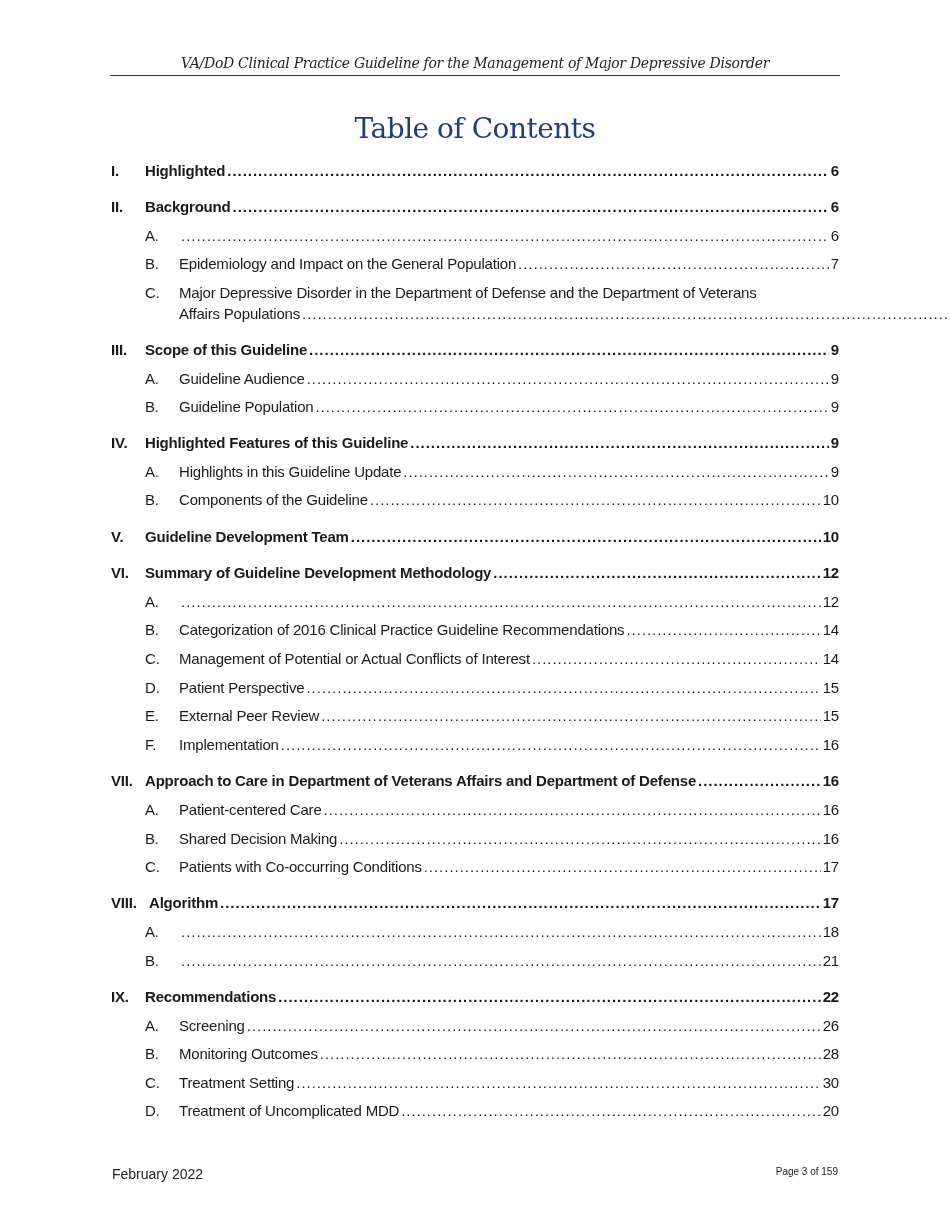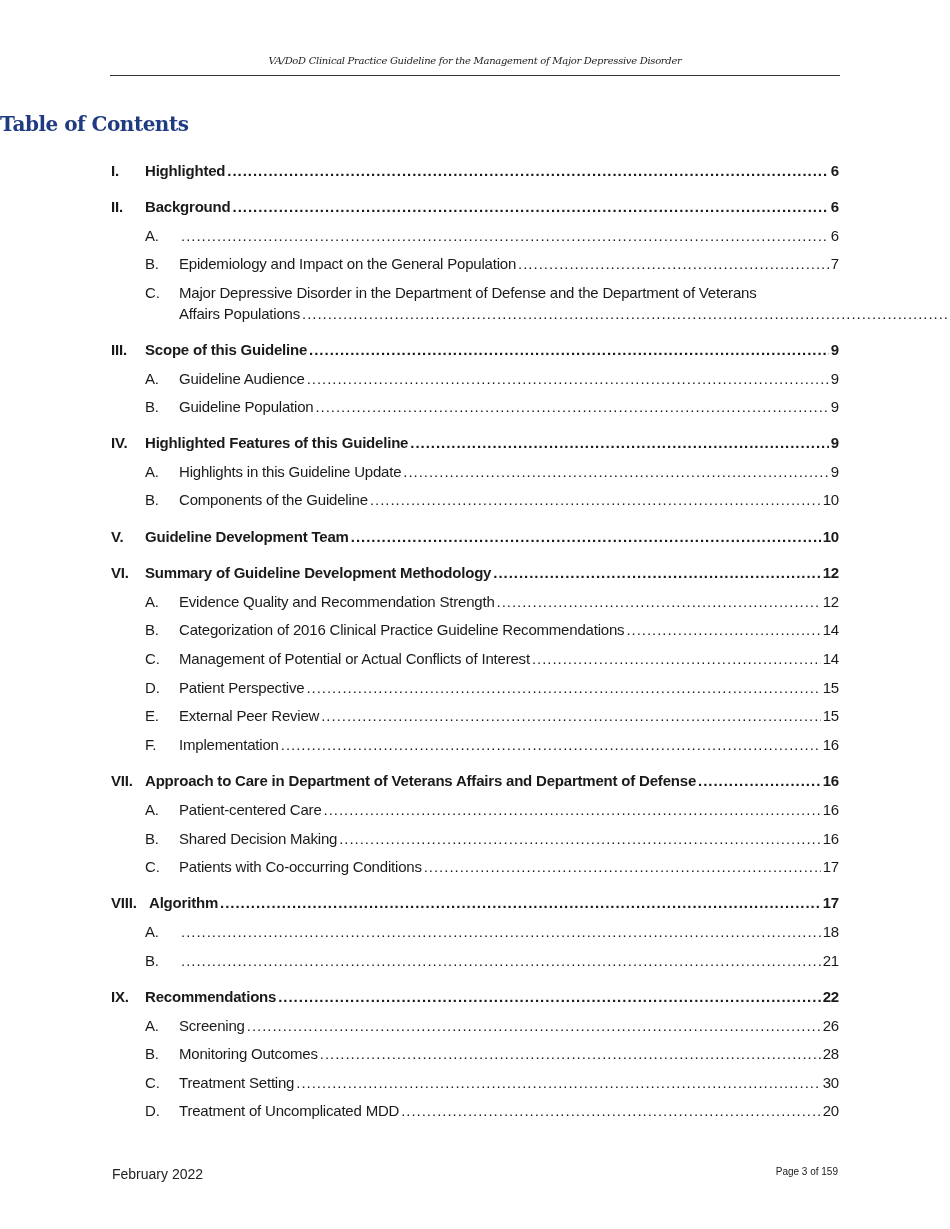--- a/index.html
+++ b/index.html
@@ -4,30 +4,30 @@
   <style>
     html, body { margin: 0; padding: 0; background: #ffffff; }
     body {
       width: 950px; height: 1229px; position: relative; overflow: hidden;
       font-family: "Liberation Sans", sans-serif; color: #1a1a1a;
     }
     .running-header {
       position: absolute; left: 110px; top: 55px; width: 730px;
       text-align: center;
       font-family: "DejaVu Serif", serif; font-style: italic;
-      font-size: 10px; color: #222;
+      font-size: 14px; color: #222;
       letter-spacing: -0.3px;
     }
     .header-rule {
       position: absolute; left: 110px; top: 75px; width: 730px; height: 0;
       border-top: 1px solid #333;
     }
     .toc-title {
-      position: absolute; left: 0; top: 112px; width: 950px; 
-      font-family: "DejaVu Serif", serif; font-weight: bold; font-size: 20px;
+      position: absolute; left: 0; top: 112px; width: 950px; text-align: center;
+      font-family: "DejaVu Serif", serif; font-weight: normal; font-size: 28px;
       color: #1f3b82; letter-spacing: -0.5px;
     }
     .toc { position: absolute; left: 111px; top: 0; width: 728px; }
     .entry {
       position: absolute; left: 0; width: 728px; height: 20px;
       display: flex; align-items: baseline;
       font-size: 15px; line-height: 20px; letter-spacing: -0.2px;
     }
     .entry.lvl1 { font-weight: bold; }
     .entry .num { flex: 0 0 auto; width: 34px; }
@@ -147,21 +147,20 @@
   </div>
 
   <div class="entry lvl1" style="top:563px">
     <span class="num">VI.</span>
     <span class="label">Summary of Guideline Development Methodology</span>
     <span class="leader"></span>
     <span class="page">12</span>
   </div>
   <div class="entry lvl2" style="top:592px">
     <span class="num">A.</span>
-    <span class="label">Evidence Quality and Recommendation Strength</span>
     <span class="leader"></span>
     <span class="page">12</span>
   </div>
   <div class="entry lvl2" style="top:620px">
     <span class="num">B.</span>
     <span class="label">Categorization of 2016 Clinical Practice Guideline Recommendations</span>
     <span class="leader"></span>
     <span class="page">14</span>
   </div>
   <div class="entry lvl2" style="top:649px">

